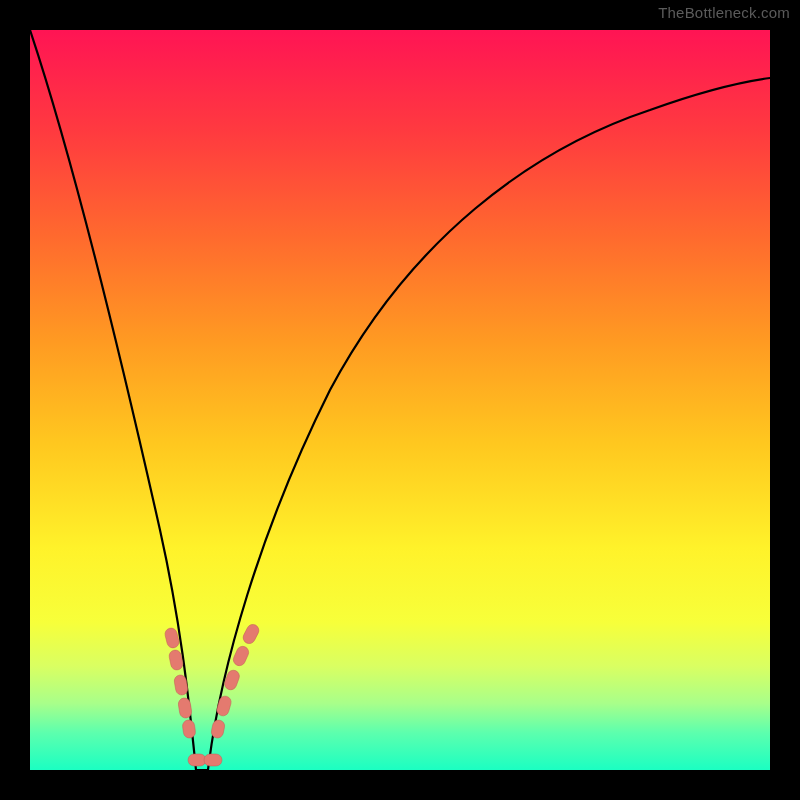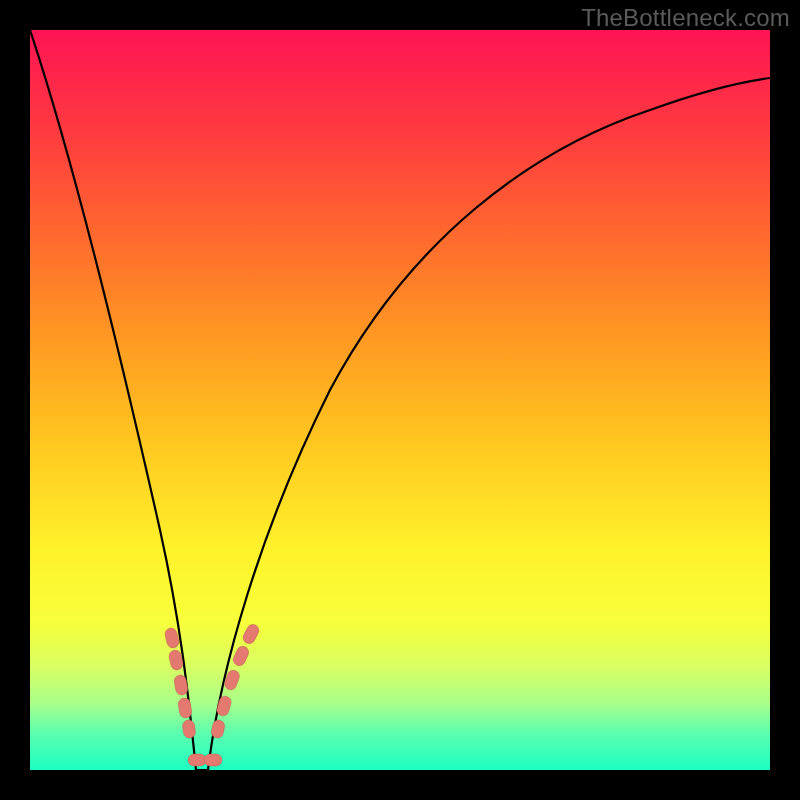--- a/index.html
+++ b/index.html
@@ -36,21 +36,21 @@
       #a8ff8a 91%,
       #5cffae 95%,
       #1bffc2 100%
     );
   }
   .watermark {
     position: absolute;
     top: 4px;
     right: 10px;
     font-family: Arial, Helvetica, sans-serif;
-    font-size: 24px;
+    font-size: 15px;
     font-weight: 500;
     color: #5b5b5b;
     letter-spacing: 0.2px;
   }
   svg.curves {
     position: absolute;
     top: 0;
     left: 0;
     width: 740px;
     height: 740px;

